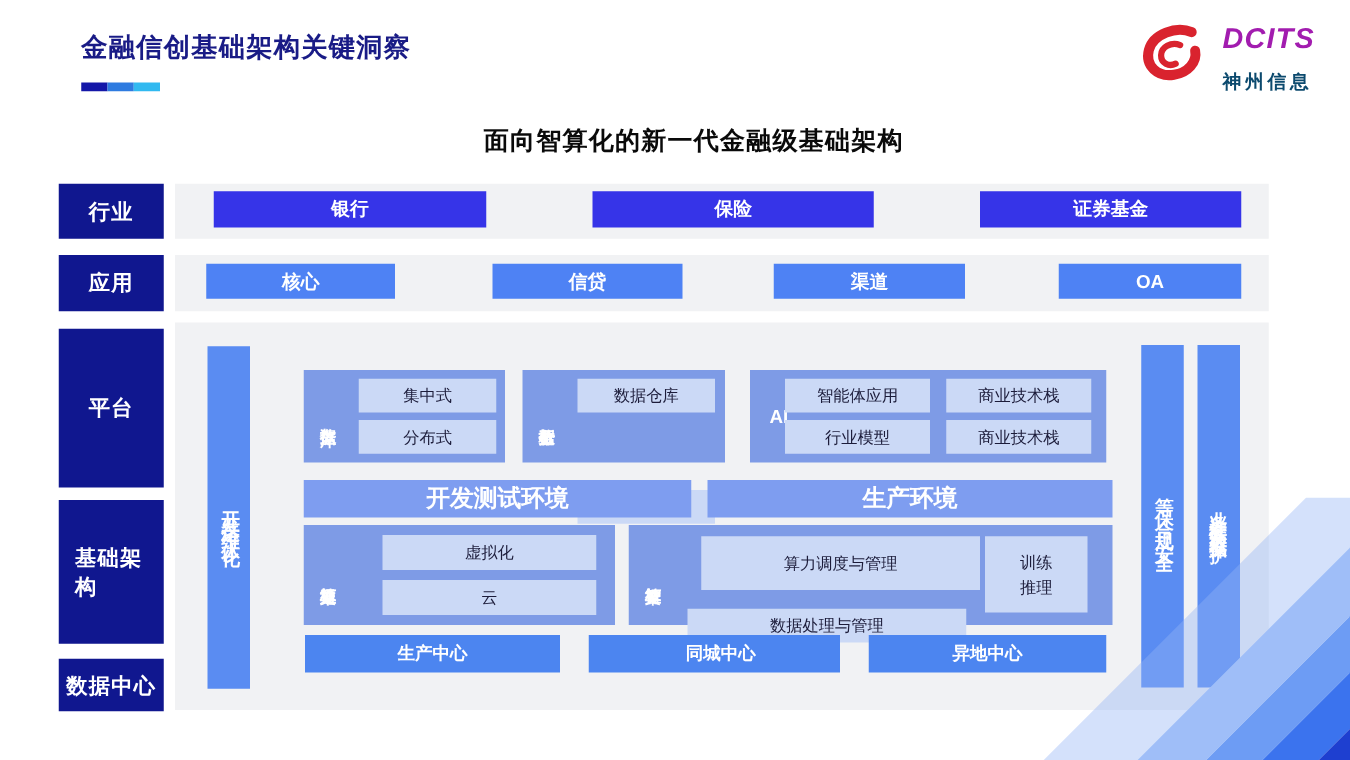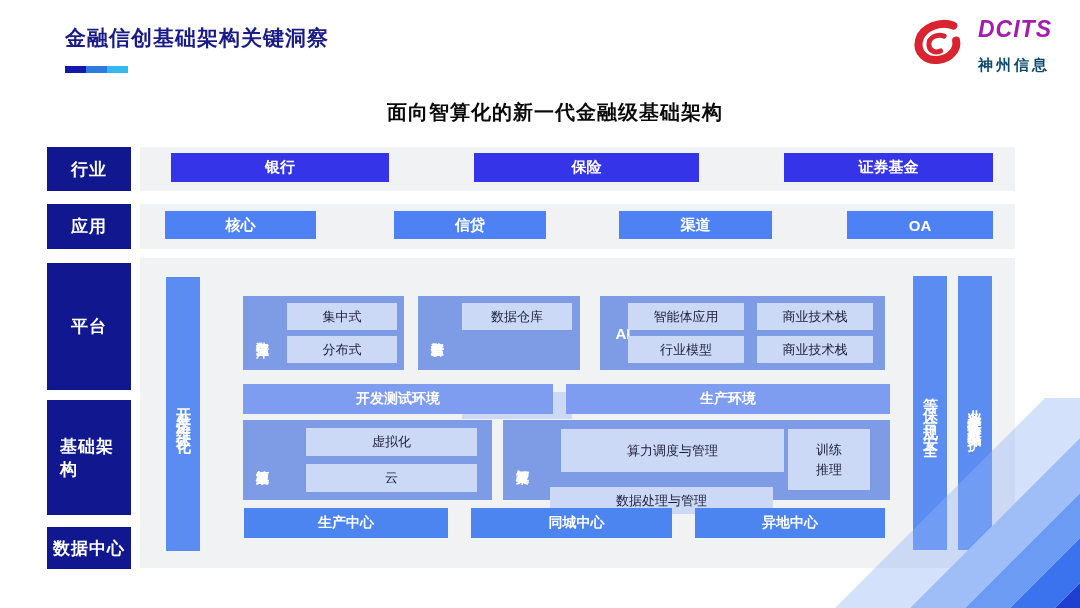--- a/index.html
+++ b/index.html
@@ -47,21 +47,21 @@
                   display:flex; align-items:center; justify-content:center;
                   writing-mode:vertical-rl; text-orientation:upright;
                   font-weight:bold; font-size:13px; letter-spacing:1px; }
   .group-hlabel { position:absolute; left:8px; top:0; height:100%; width:30px; color:#fff;
                   display:flex; align-items:center; justify-content:center;
                   font-weight:bold; font-size:15px; }
   .lightbox { position:absolute; background:#cbd9f6; color:#1c1c3a; font-size:13px;
               display:flex; align-items:center; justify-content:center; }
 
   .envbar { position:absolute; top:126px; height:30px; background:#7e9df0; color:#fff;
-            font-size:14px; font-weight:bold; display:flex; align-items:center; justify-content:center; }
+            font-size:19px; font-weight:bold; display:flex; align-items:center; justify-content:center; }
   .dcbar  { position:absolute; top:250px; height:30px; background:#4c85f0; color:#fff;
             font-size:14px; font-weight:bold; display:flex; align-items:center; justify-content:center; }
 
   .trainbox { position:absolute; background:#cbd9f6; color:#1c1c3a; font-size:13px;
               display:flex; align-items:center; justify-content:center; text-align:center; line-height:1.5; }
   .trainbox span { display:block; width:30px; }
 
   .corner-deco { position:absolute; right:0; bottom:0; pointer-events:none; }
 </style>
 </head>

